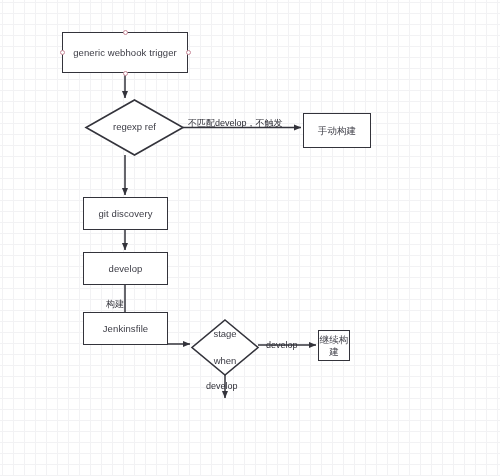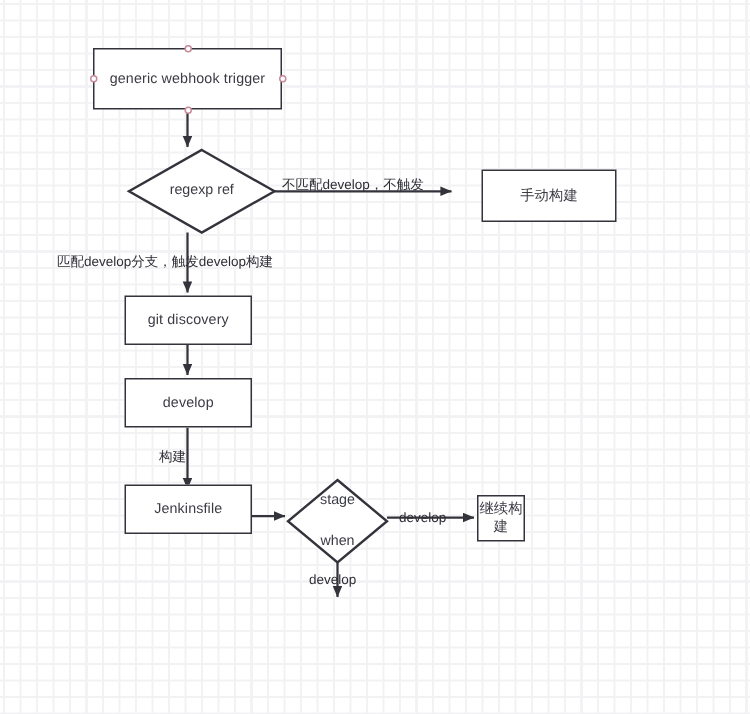--- a/index.html
+++ b/index.html
@@ -116,49 +116,48 @@
   </div>
   <div class="handle" style="left:122.5px; top:29.5px;"></div>
   <div class="handle" style="left:59.5px; top:50px;"></div>
   <div class="handle" style="left:185.5px; top:50px;"></div>
   <div class="handle" style="left:122.5px; top:70.5px;"></div>
 
   <div class="diamond-label" style="left:86px; top:100px; width:97px; height:55px;">
     <span>regexp ref</span>
   </div>
 
-  <div class="node box" style="left:303px; top:113px; width:90px; height:35px;margin-left:18px;">
+  <div class="node box" style="left:303px; top:113px; width:68px; height:35px;">
     <span>手动构建</span>
   </div>
 
   <div class="node box" style="left:83px; top:197px; width:85px; height:33px;">
     <span>git discovery</span>
   </div>
 
   <div class="node box" style="left:83px; top:252px; width:85px; height:33px;">
     <span>develop</span>
   </div>
 
-  <div class="node box" style="left:83px; top:323px; width:85px; height:33px;">
+  <div class="node box" style="left:83px; top:312px; width:85px; height:33px;">
     <span>Jenkinsfile</span>
   </div>
 
   <div class="diamond-label" style="left:192px; top:320px; width:66px; height:55px; flex-direction:column;gap:15px;">
     <span>stage</span>
     <span>when</span>
   </div>
 
   <div class="node box" style="left:318px; top:330px; width:32px; height:31px;">
     <span>继续构建</span>
   </div>
 
 
   <div class="edge-label" style="left:188px; top:118px;">不匹配develop，不触发</div>
 
-  <div class="edge-label" style="left:38px; top:169px;">匹配develop分支，触发develop构建</div>
 
   <div class="edge-label" style="left:106px; top:299px;">构建</div>
 
   <div class="edge-label" style="left:266px; top:340px;">develop</div>
 
   <div class="edge-label" style="left:206px; top:381px;">develop</div>
 
 </div>
 
 </body></html>

